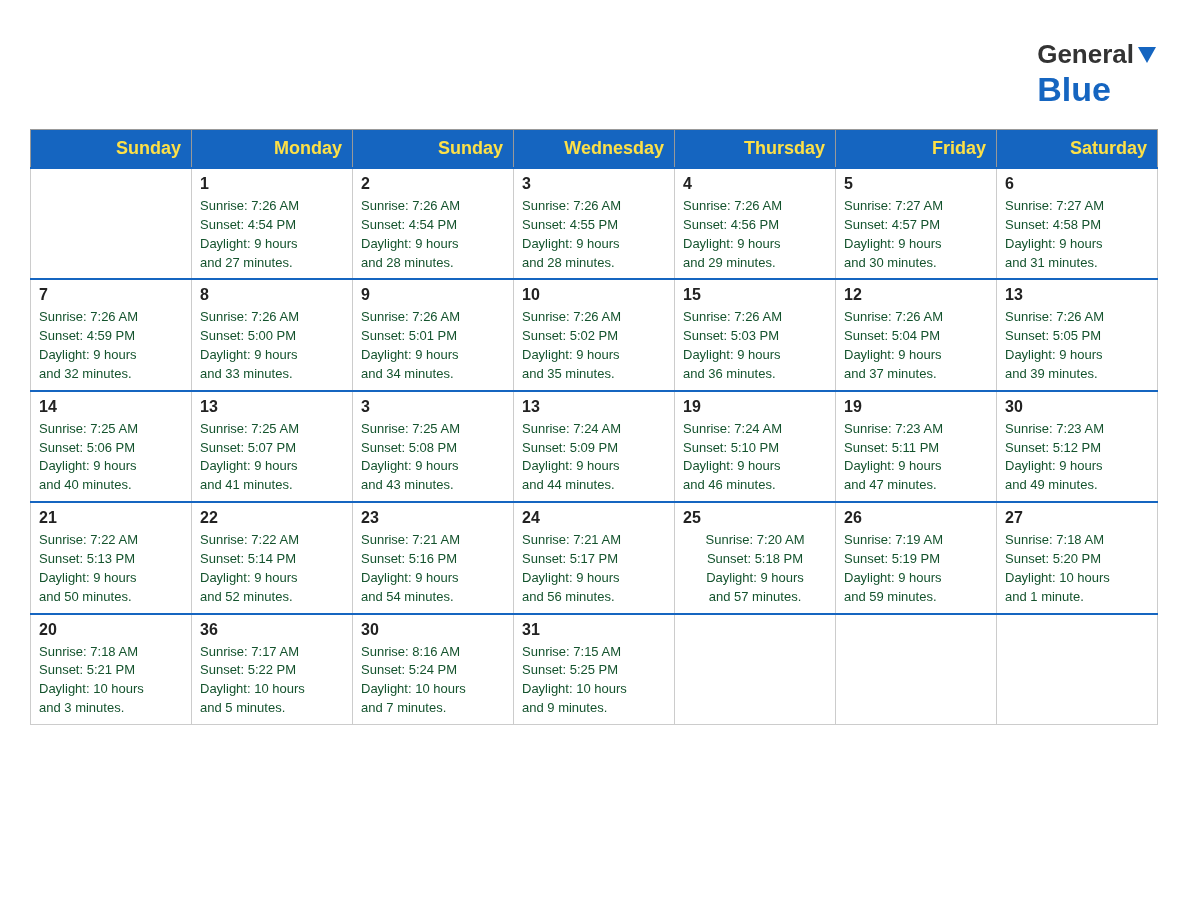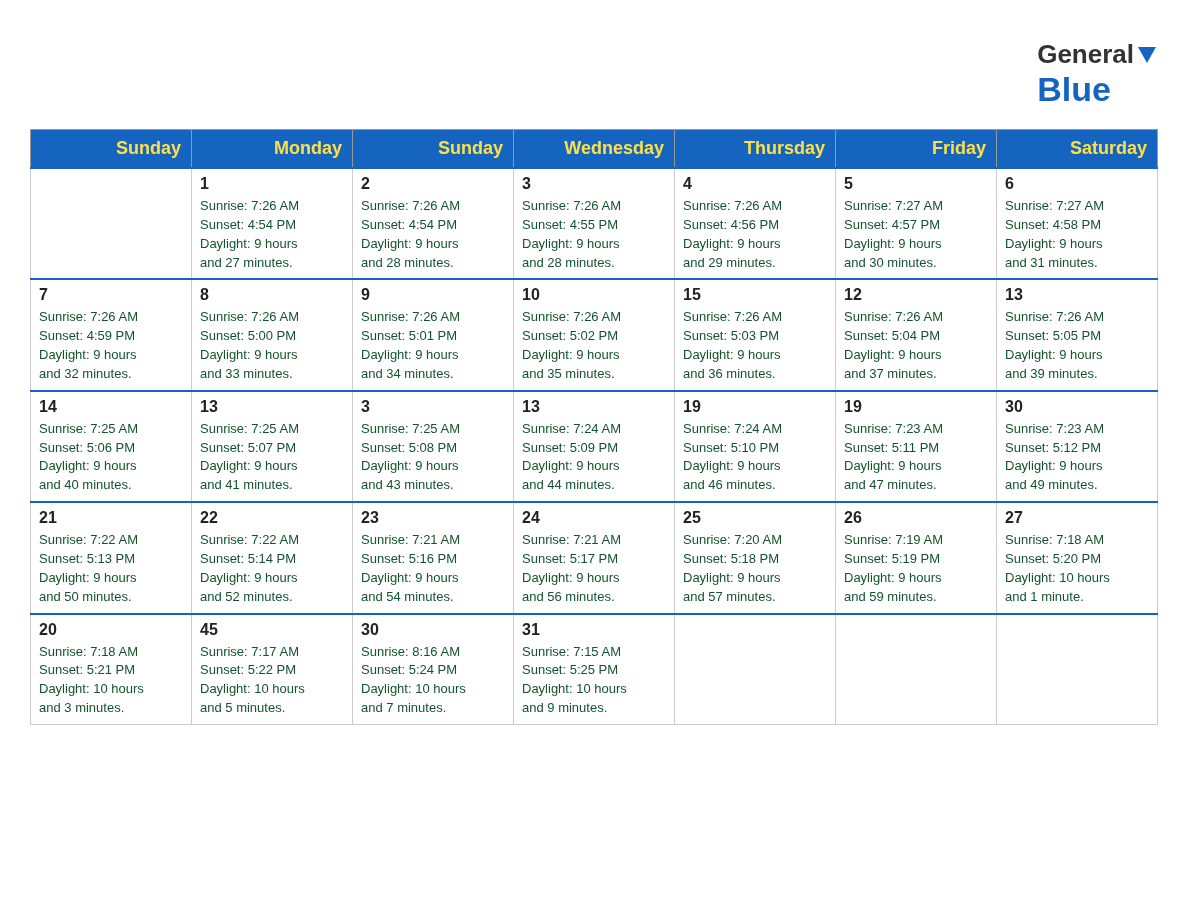--- a/index.html
+++ b/index.html
@@ -278,21 +278,21 @@
         </td>
         <td>
           <div class="day-num">24</div>
           <div class="day-info" style="white-space: pre-line;">Sunrise: 7:21 AM
 Sunset: 5:17 PM
 Daylight: 9 hours
 and 56 minutes.</div>
         </td>
         <td>
           <div class="day-num">25</div>
-          <div class="day-info" style="white-space: pre-line;">Sunrise: 7:20 AM
+          <div class="day-info" style="white-space: pre-line; text-align: center;">Sunrise: 7:20 AM
 Sunset: 5:18 PM
 Daylight: 9 hours
 and 57 minutes.</div>
         </td>
         <td>
           <div class="day-num">26</div>
           <div class="day-info" style="white-space: pre-line;">Sunrise: 7:19 AM
 Sunset: 5:19 PM
 Daylight: 9 hours
 and 59 minutes.</div>
@@ -307,21 +307,21 @@
       </tr>
       <tr class="week-row">
         <td>
           <div class="day-num">20</div>
           <div class="day-info" style="white-space: pre-line;">Sunrise: 7:18 AM
 Sunset: 5:21 PM
 Daylight: 10 hours
 and 3 minutes.</div>
         </td>
         <td>
-          <div class="day-num">45</div>
+          <div class="day-num">36</div>
           <div class="day-info" style="white-space: pre-line;">Sunrise: 7:17 AM
 Sunset: 5:22 PM
 Daylight: 10 hours
 and 5 minutes.</div>
         </td>
         <td>
           <div class="day-num">30</div>
           <div class="day-info" style="white-space: pre-line;">Sunrise: 8:16 AM
 Sunset: 5:24 PM
 Daylight: 10 hours

